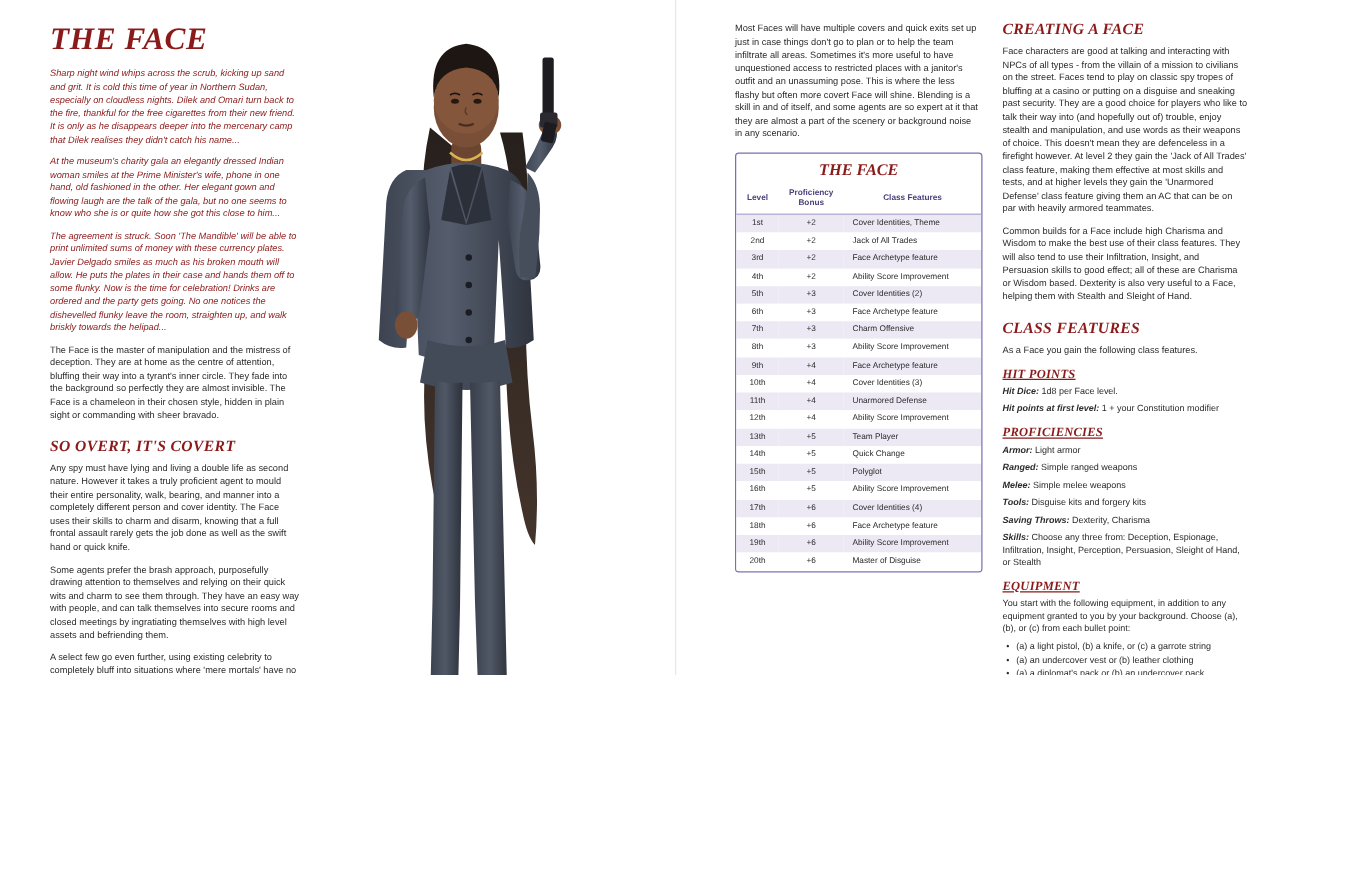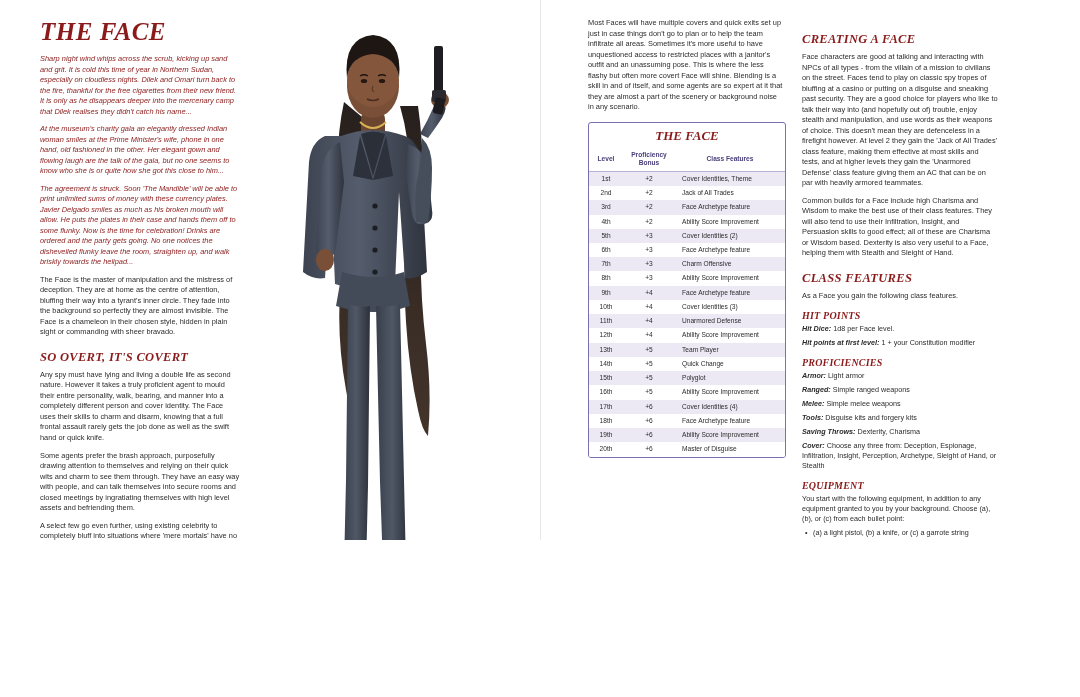--- a/index.html
+++ b/index.html
@@ -59,20 +59,21 @@
   }
   h3.minihead {
     font-family: "Liberation Serif", serif;
     font-style: italic;
     font-weight: bold;
     color: #8b1a1a;
     font-size: 10px;
     margin: 9px 0 3px 0;
     text-transform: uppercase;
     letter-spacing: 0.2px;
+    text-decoration: underline;
   }
   p.body {
     font-size: 7.4px;
     line-height: 1.42;
     color: #2b2b2b;
     margin: 0 0 7px 0;
     text-align: left;
   }
   p.fiction {
     font-size: 7.4px;
@@ -407,39 +408,39 @@
             </tr>
             <tr class="even">
               <td>20th</td>
               <td>+6</td>
               <td class="feat">Master of Disguise</td>
             </tr>
           </tbody>
       </table>
     </div>
 
-    <div class="col" style="left:262px; top:32px; width:196px;">
+    <div class="col" style="left:262px; top:16px; width:196px;">
       <h2 class="subhead" style="margin-top:0">CREATING A FACE</h2>
       <p class="body">Face characters are good at talking and interacting with NPCs of all types - from the villain of a mission to civilians on the street. Faces tend to play on classic spy tropes of bluffing at a casino or putting on a disguise and sneaking past security. They are a good choice for players who like to talk their way into (and hopefully out of) trouble, enjoy stealth and manipulation, and use words as their weapons of choice. This doesn't mean they are defenceless in a firefight however. At level 2 they gain the 'Jack of All Trades' class feature, making them effective at most skills and tests, and at higher levels they gain the 'Unarmored Defense' class feature giving them an AC that can be on par with heavily armored teammates.</p>
       <p class="body">Common builds for a Face include high Charisma and Wisdom to make the best use of their class features. They will also tend to use their Infiltration, Insight, and Persuasion skills to good effect; all of these are Charisma or Wisdom based. Dexterity is also very useful to a Face, helping them with Stealth and Sleight of Hand.</p>
 
       <h2 class="subhead">CLASS FEATURES</h2>
       <p class="body">As a Face you gain the following class features.</p>
 
       <h3 class="minihead">HIT POINTS</h3>
       <p class="tight"><span class="lbl">Hit Dice:</span> <span class="ital">1d8 per Face level.</span></p>
       <p class="tight"><span class="lbl">Hit points at first level:</span> <span class="ital">1 + your Constitution modifier</span></p>
 
       <h3 class="minihead">PROFICIENCIES</h3>
       <p class="tight"><span class="lbl">Armor:</span> <span class="ital">Light armor</span></p>
       <p class="tight"><span class="lbl">Ranged:</span> <span class="ital">Simple ranged weapons</span></p>
       <p class="tight"><span class="lbl">Melee:</span> <span class="ital">Simple melee weapons</span></p>
       <p class="tight"><span class="lbl">Tools:</span> <span class="ital">Disguise kits and forgery kits</span></p>
       <p class="tight"><span class="lbl">Saving Throws:</span> <span class="ital">Dexterity, Charisma</span></p>
-      <p class="tight"><span class="lbl">Cover:</span> <span class="ital">Choose any three from: Deception, Espionage, Infiltration, Insight, Perception, Archetype, Sleight of Hand, or Stealth</span></p>
+      <p class="tight"><span class="lbl">Skills:</span> <span class="ital">Choose any three from: Deception, Espionage, Infiltration, Insight, Perception, Persuasion, Sleight of Hand, or Stealth</span></p>
 
       <h3 class="minihead">EQUIPMENT</h3>
       <p class="tight">You start with the following equipment, in addition to any equipment granted to you by your background. Choose (a), (b), or (c) from each bullet point:</p>
       <ul class="bullets" id="equipment-list">
           <li>(a) a light pistol, (b) a knife, or (c) a garrote string</li>
           <li>(a) an undercover vest or (b) leather clothing</li>
           <li>(a) a diplomat's pack or (b) an undercover pack</li>
           <li>(a) a disguise kit or (b) a forgery kit</li>
         </ul>
     </div>

